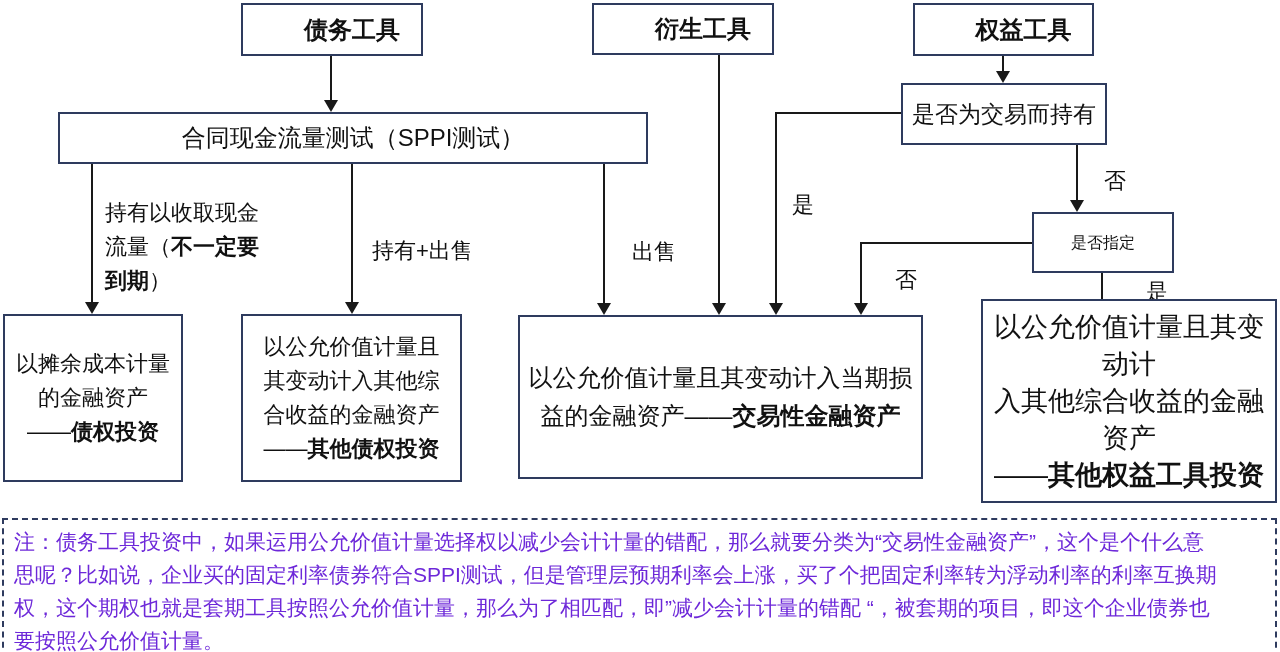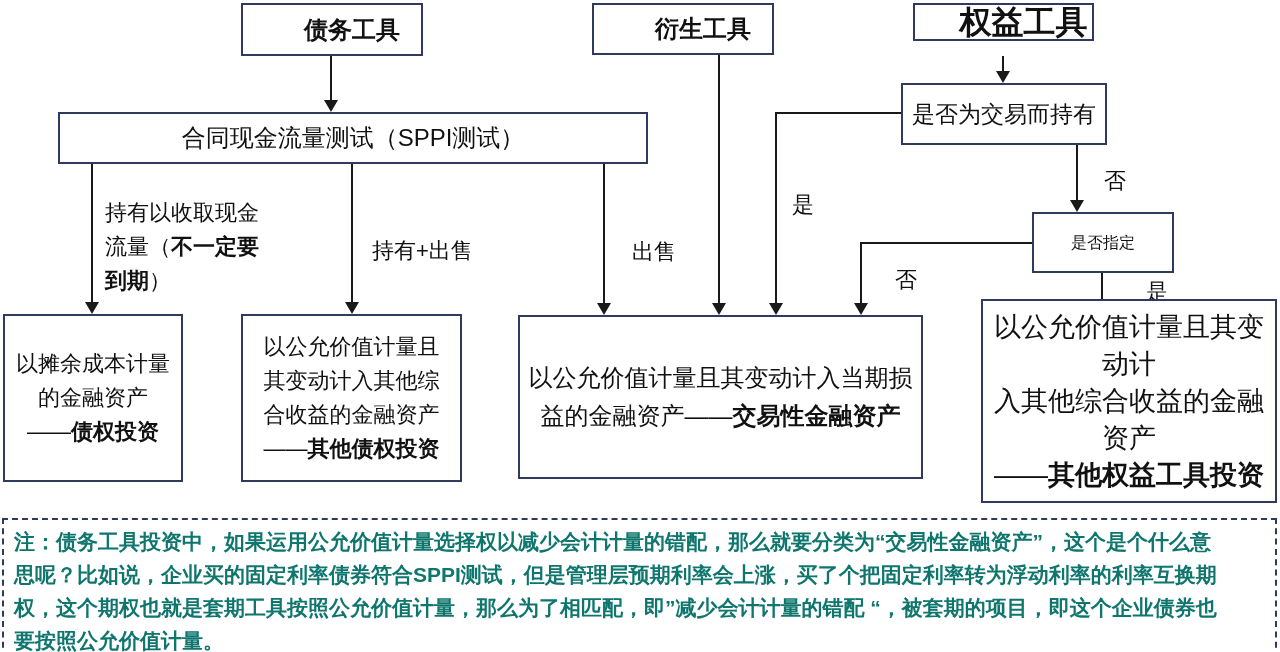--- a/index.html
+++ b/index.html
@@ -15,35 +15,35 @@
   .node.bold{font-weight:bold;padding-left:40px;}
   .vl{position:absolute;width:2px;background:#191919;}
   .hl{position:absolute;height:2px;background:#191919;}
   .ah{position:absolute;width:0;height:0;border-left:7px solid transparent;
       border-right:7px solid transparent;border-top:12px solid #191919;}
   .elabel{position:absolute;color:#111;white-space:nowrap;}
   .note{
     position:absolute;left:2px;top:518px;width:1275px;height:140px;box-sizing:border-box;
     border:2px dashed #2e3b5e;background:#fff;padding:5px 10px 0 10px;
   }
-  .note div{font-size:21px;line-height:33px;white-space:nowrap;color:#0f766e;font-weight:bold;}
+  .note div{font-size:21px;line-height:33px;white-space:nowrap;color:#6d28d9;}
   b{font-weight:bold;}
 </style>
 </head>
 <body>
 
 <div id="stage">
 
   <div class="node bold" style="left:241px;top:3px;width:182px;height:53px;font-size:24px;">
     <span>债务工具</span>
   </div>
   <div class="node bold" style="left:592px;top:3px;width:182px;height:52px;font-size:24px;">
     <span>衍生工具</span>
   </div>
-  <div class="node bold" style="left:913px;top:3px;width:181px;height:38px;font-size:32px;">
+  <div class="node bold" style="left:913px;top:3px;width:181px;height:53px;font-size:24px;">
     <span>权益工具</span>
   </div>
 
   <div class="node" style="left:901px;top:83px;width:206px;height:62px;font-size:23px;">
     <span>是否为交易而持有</span>
   </div>
 
   <div class="node" style="left:58px;top:112px;width:590px;height:52px;font-size:24px;">
     <span>合同现金流量测试（SPPI测试）</span>
   </div>

